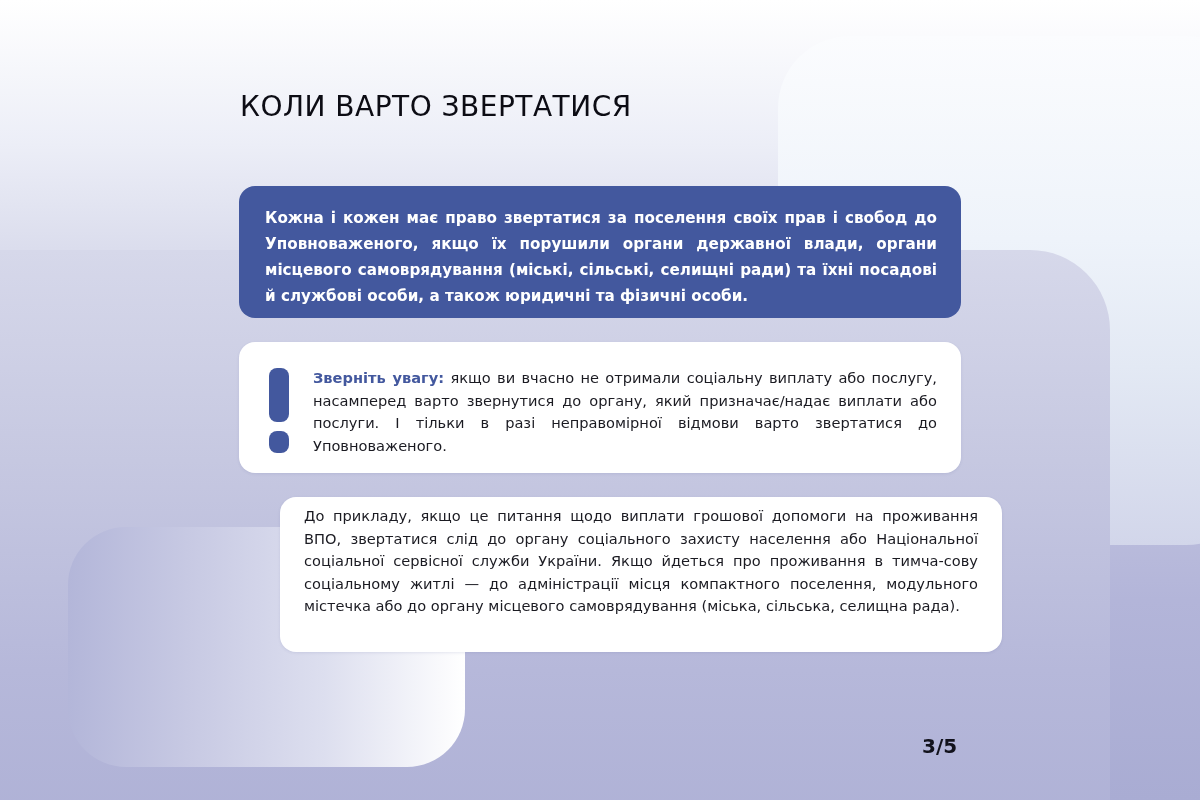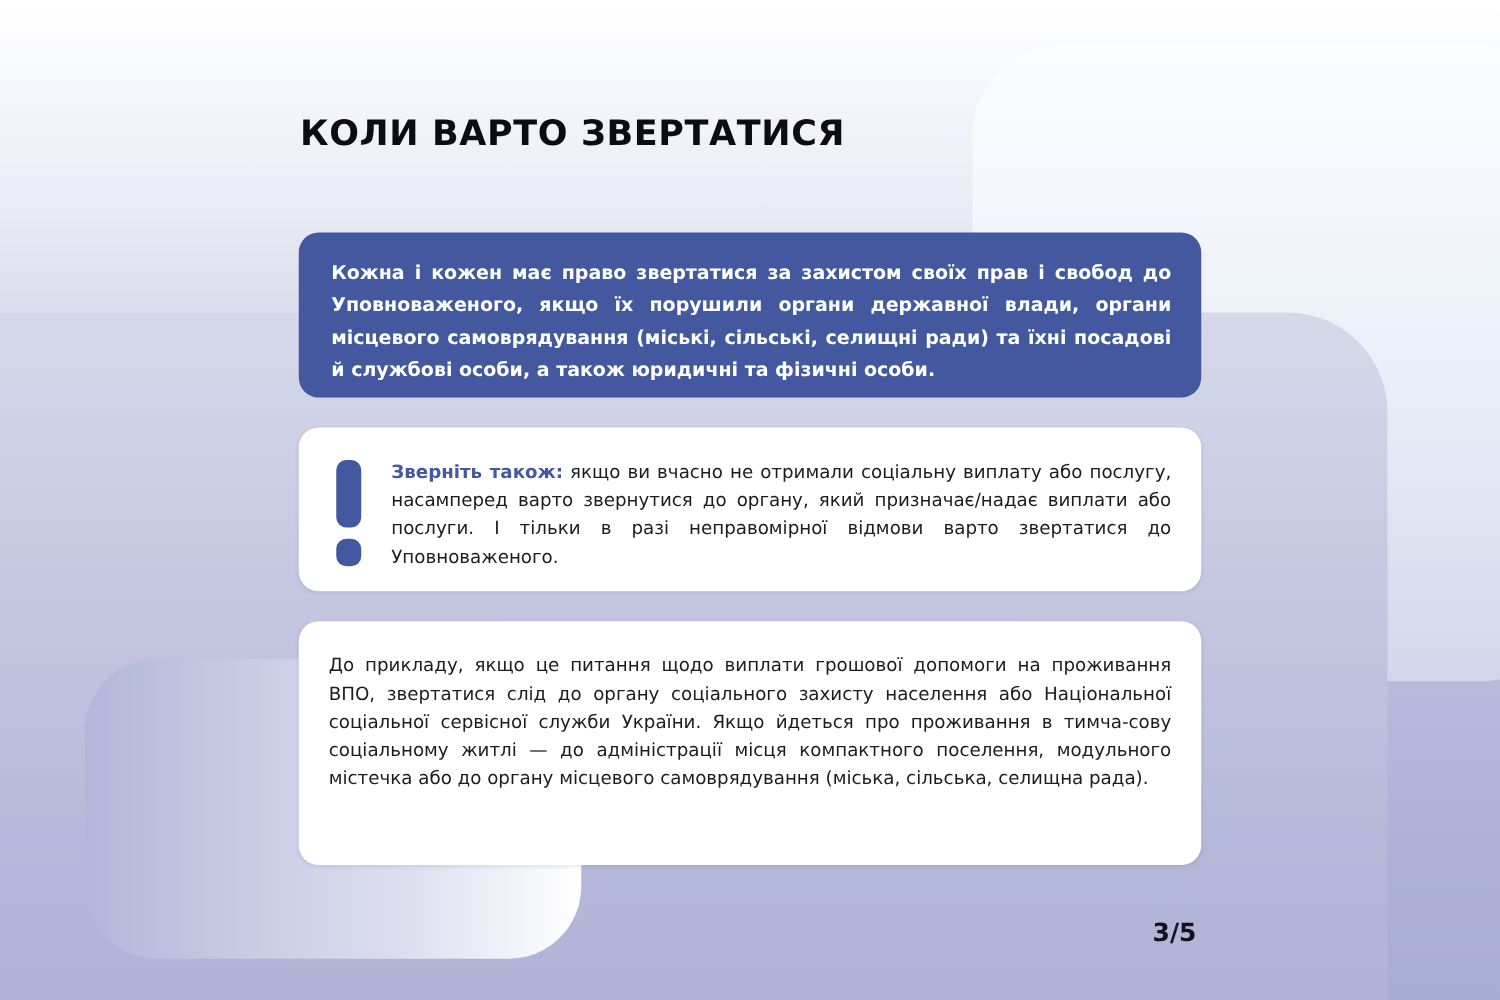--- a/index.html
+++ b/index.html
@@ -45,21 +45,21 @@
       height: 240px;
       border-radius: 58px;
       background: linear-gradient(90deg, #b3b6d9 0%, #c7c9e3 30%, #dddfef 65%, #ffffff 100%);
     }
     .title {
       position: absolute;
       left: 240px;
       top: 88px;
       margin: 0;
       font-family: "DejaVu Sans", sans-serif;
-      font-weight: 700;
+      font-weight: 400;
       font-size: 28px;
       line-height: 38px;
       letter-spacing: 0.5px;
       color: #0c0c14;
       text-transform: uppercase;
     }
     .title span { display: block; }
     .card {
       position: absolute;
       left: 239px;
@@ -85,22 +85,23 @@
       line-height: 22.5px;
       box-shadow: 0 1px 3px rgba(70, 80, 140, 0.12);
     }
     .card-attention {
       top: 342px;
       height: 131px;
       padding: 25px 24px 0 74px;
     }
     .card-example {
       top: 497px;
-      height: 195px;
-      padding: 25px 24px 0 24px;
+      height: 155px;
+      padding: 8px 24px 0 24px;
+      margin-left: 41px;
     }
     .exclaim-icon {
       position: absolute;
       left: 30px;
       top: 26px;
       width: 20px;
       height: 86px;
     }
     .exclaim-bar {
       position: absolute;
@@ -139,29 +140,29 @@
 <div class="slide">
   <div class="bg-shape shape-top-right"></div>
   <div class="bg-shape shape-middle"></div>
   <div class="bg-shape shape-bottom-left"></div>
 
   <h1 class="title">
     <span>КОЛИ ВАРТО ЗВЕРТАТИСЯ</span>
   </h1>
 
   <div class="card card-blue">
-    <span>Кожна і кожен має право звертатися за захистом своїх прав і свобод до Уповноваженого, якщо їх порушили органи державної влади, органи місцевого самоврядування (міські, сільські, селищні ради) та їхні посадові й службові особи, а також юридичні та фізичні особи.</span>
+    <span>Кожна і кожен має право звертатися за поселення своїх прав і свобод до Уповноваженого, якщо їх порушили органи державної влади, органи місцевого самоврядування (міські, сільські, селищні ради) та їхні посадові й службові особи, а також юридичні та фізичні особи.</span>
   </div>
 
   <div class="card card-white card-attention">
     <div class="exclaim-icon">
       <div class="exclaim-bar"></div>
       <div class="exclaim-dot"></div>
     </div>
-    <span class="highlight">Зверніть також:</span><span> якщо ви вчасно не отримали соціальну виплату або послугу, насамперед варто звернутися до органу, який призначає/надає виплати або послуги. І тільки в разі неправомірної відмови варто звертатися до Уповноваженого.</span>
+    <span class="highlight">Зверніть увагу:</span><span> якщо ви вчасно не отримали соціальну виплату або послугу, насамперед варто звернутися до органу, який призначає/надає виплати або послуги. І тільки в разі неправомірної відмови варто звертатися до Уповноваженого.</span>
   </div>
 
   <div class="card card-white card-example">
     <span>До прикладу, якщо це питання щодо виплати грошової допомоги на проживання ВПО, звертатися слід до органу соціального захисту населення або Національної соціальної сервісної служби України. Якщо йдеться про проживання в тимча-сову соціальному житлі — до адміністрації місця компактного поселення, модульного містечка або до органу місцевого самоврядування (міська, сільська, селищна рада).</span>
   </div>
 
   <div class="page-number">3/5</div>
 </div>
 
 </body></html>

